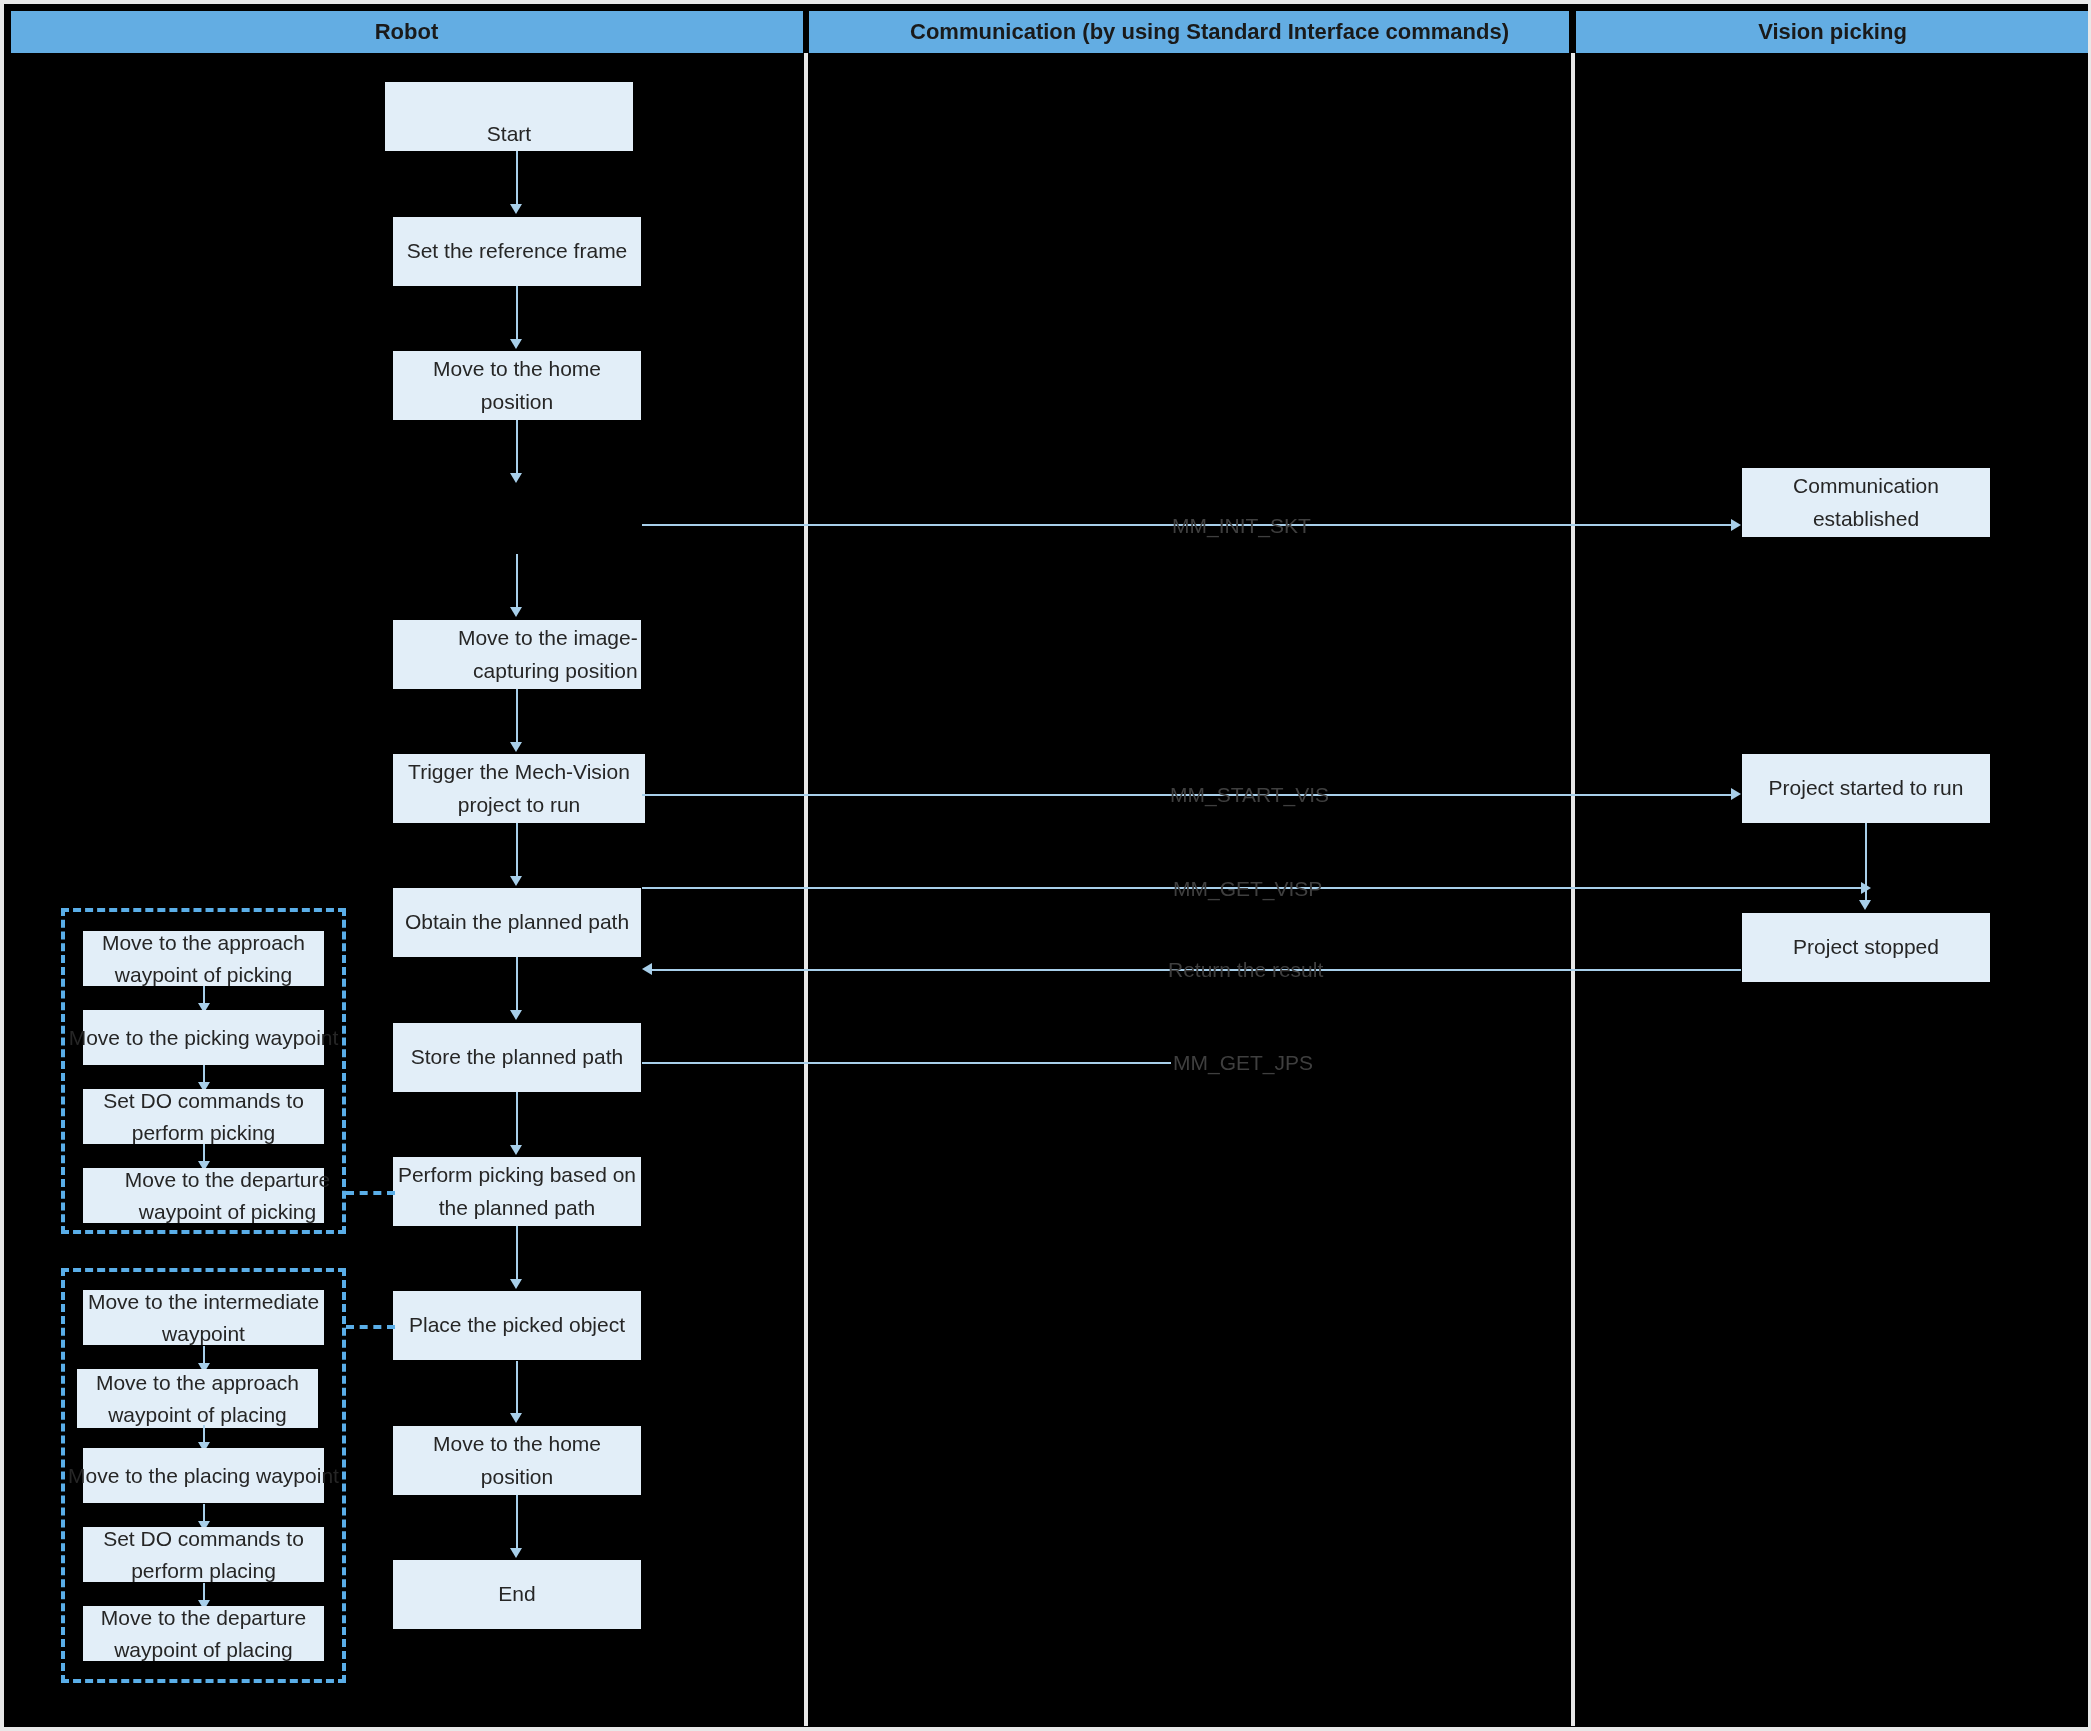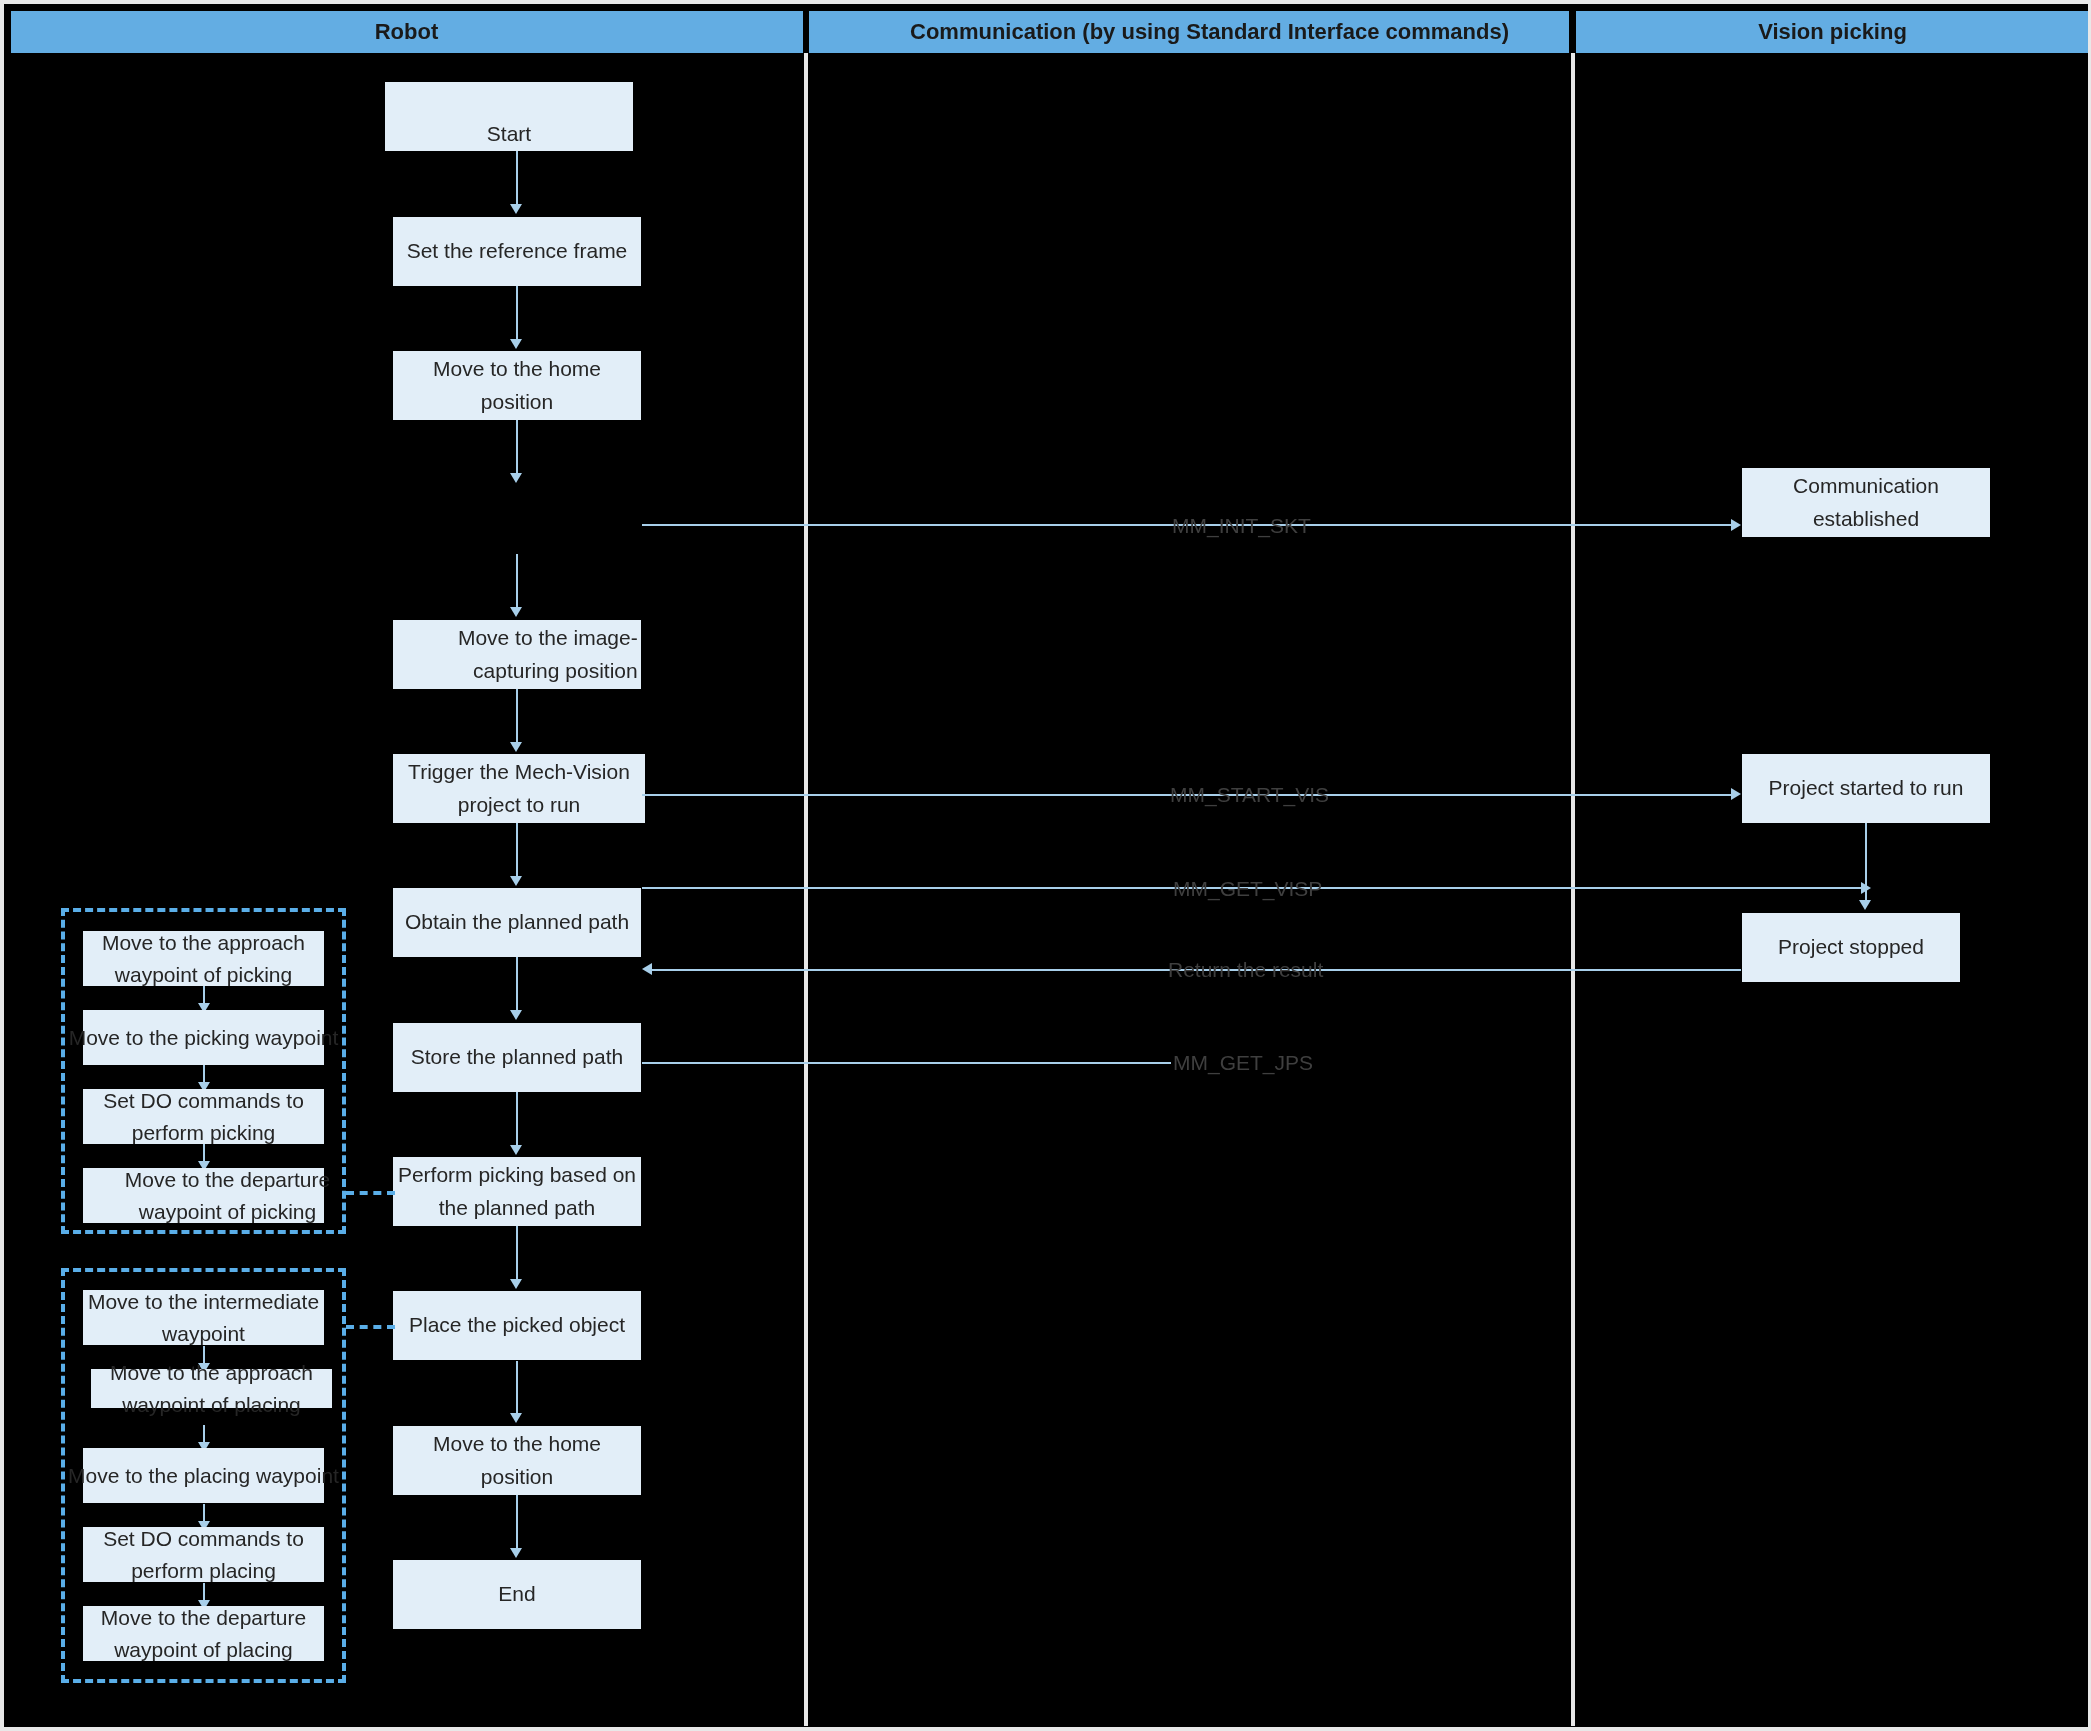--- a/index.html
+++ b/index.html
@@ -204,21 +204,21 @@
   </div>
 
   <div class="node wrap" style="left:1738px; top:464px; width:248px; height:69px;">
     <span class="txt">Communication established</span>
   </div>
 
   <div class="node" style="left:1738px; top:750px; width:248px; height:69px;">
     <span class="txt">Project started to run</span>
   </div>
 
-  <div class="node" style="left:1738px; top:909px; width:218px; height:69px;">
+  <div class="node" style="left:1738px; top:909px; width:248px; height:69px;">
     <span class="txt">Project stopped</span>
   </div>
 
   <div class="vline" style="left:512px; top:147px; height:54px;"></div>
   <div class="arrow-down" style="left:506px; top:200px;"></div>
 
   <div class="vline" style="left:512px; top:282px; height:54px;"></div>
   <div class="arrow-down" style="left:506px; top:335px;"></div>
 
   <div class="vline" style="left:512px; top:416px; height:54px;"></div>
@@ -297,21 +297,21 @@
   <div class="dash-h" style="left:342px; top:1187px; width:49px;"></div>
 
   <div class="group-dashed" style="left:57px; top:1264px; width:285px; height:415px;"></div>
 
   <div class="subnode" style="left:79px; top:1286px; width:241px; height:55px;">
     <span class="txt">Move to the intermediate waypoint</span>
   </div>
   <div class="vline" style="left:199px; top:1342px; height:19px;"></div>
   <div class="arrow-down" style="left:194px; top:1359px;"></div>
 
-  <div class="subnode" style="left:87px; top:1365px; width:241px; height:39px;">
+  <div class="subnode" style="left:73px; top:1365px; width:241px; height:59px;">
     <span class="txt">Move to the approach waypoint of placing</span>
   </div>
   <div class="vline" style="left:199px; top:1421px; height:19px;"></div>
   <div class="arrow-down" style="left:194px; top:1438px;"></div>
 
   <div class="subnode" style="left:79px; top:1444px; width:241px; height:55px;">
     <span class="txt">Move to the placing waypoint</span>
   </div>
   <div class="vline" style="left:199px; top:1500px; height:19px;"></div>
   <div class="arrow-down" style="left:194px; top:1517px;"></div>

